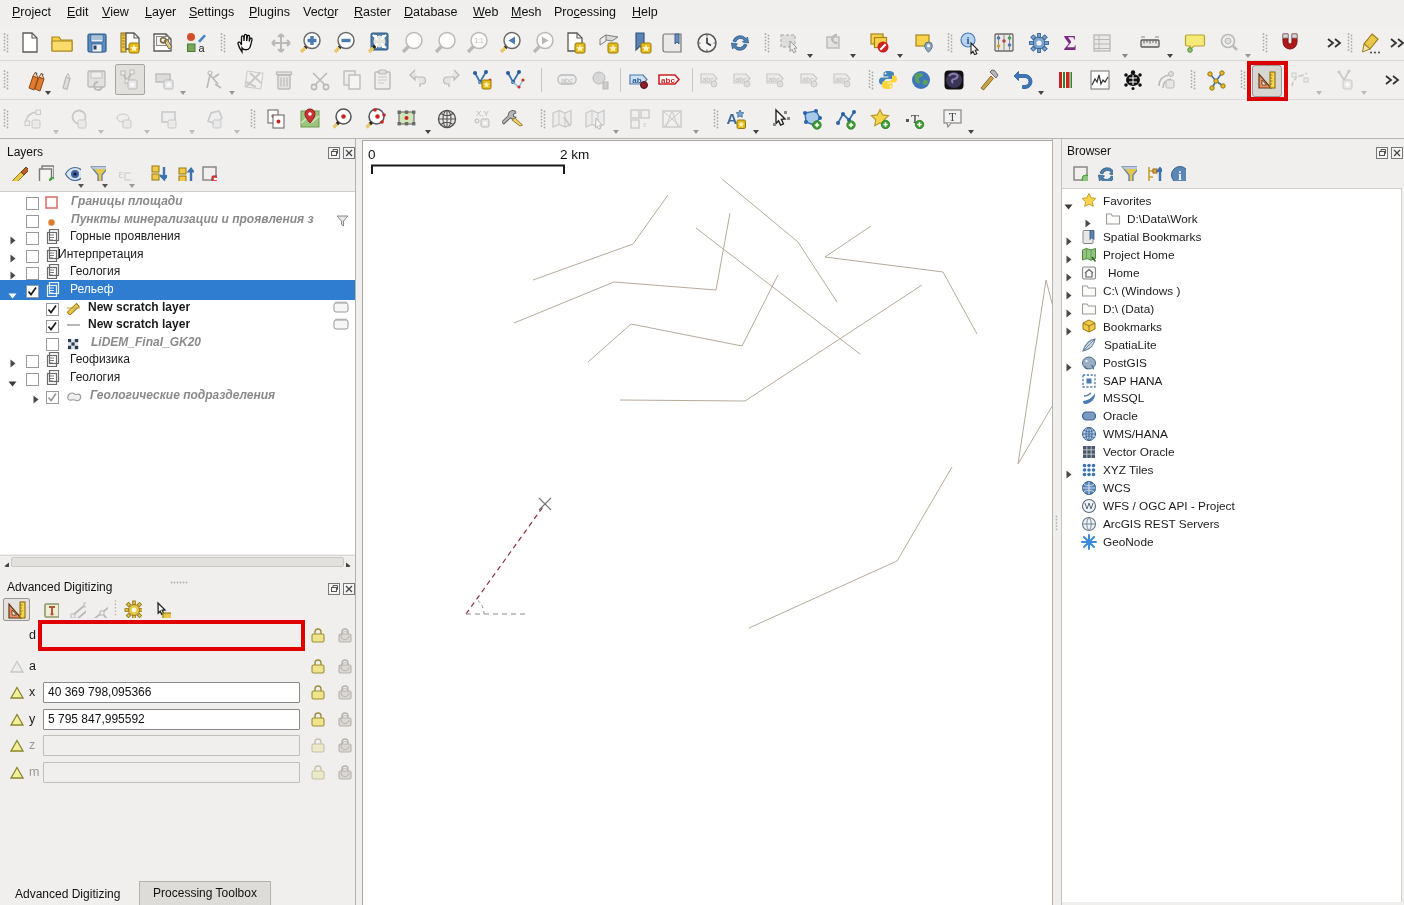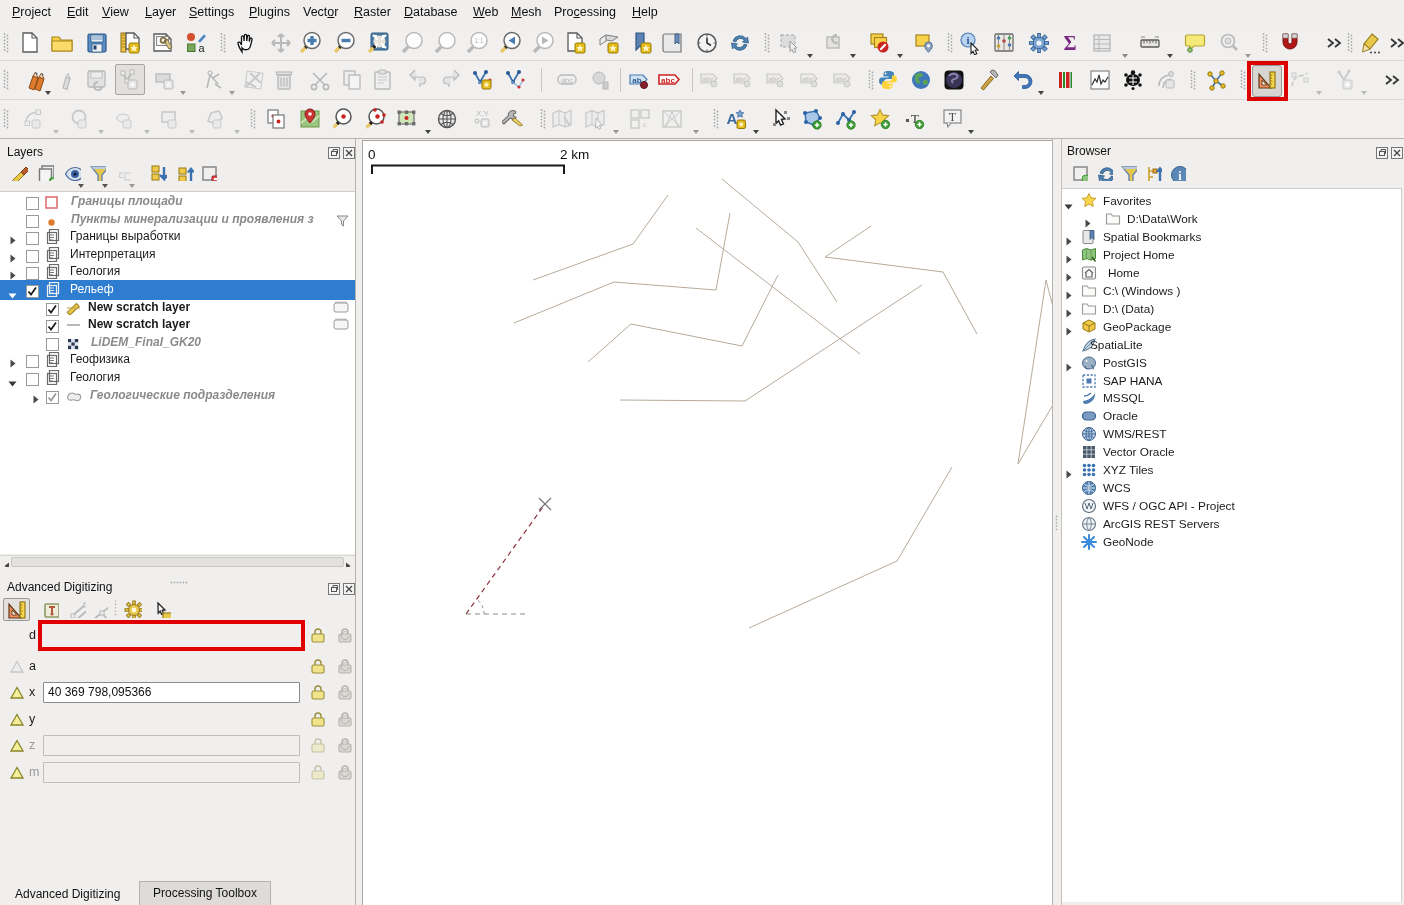--- a/index.html
+++ b/index.html
@@ -935,33 +935,33 @@
             <path d="M1.5 0.5 L6.5 4.5 1.5 8.5 z" fill="#4a4a4a"></path>
           </svg></div>
 <div class="ic" style="left:26px;top:92.2px;width:13px;height:13px"><svg width="13" height="13" viewBox="0 0 13 13" style="">
             <rect x="0.5" y="0.5" width="12" height="12" fill="#fff" stroke="#9a9a9a"></rect>
           </svg></div>
 <div class="ic" style="left:46px;top:90.2px;width:15px;height:15px"><svg width="15" height="15" viewBox="0 0 15 15" style="">
             <rect x="3.5" y="0.5" width="9" height="11" fill="none" stroke="#6a6a6a" stroke-width="1.2"></rect>
             <rect x="1.5" y="3.5" width="9" height="11" fill="none" stroke="#6a6a6a" stroke-width="1.2"></rect>
             <path d="M4 6 h4 M4 8.5 h4 M4 11 h3" stroke="#6a6a6a" stroke-width="0.9"></path>
           </svg></div>
-<div class="trow" style="left:70px;top:90.2px">Границы выработки</div>
+<div class="trow" style="left:70px;top:90.2px">Горные проявления</div>
 <div class="ic" style="left:9px;top:109.80000000000001px;width:8px;height:9px"><svg width="8" height="9" viewBox="0 0 8 9" style="">
             <path d="M1.5 0.5 L6.5 4.5 1.5 8.5 z" fill="#4a4a4a"></path>
           </svg></div>
 <div class="ic" style="left:26px;top:109.80000000000001px;width:13px;height:13px"><svg width="13" height="13" viewBox="0 0 13 13" style="">
             <rect x="0.5" y="0.5" width="12" height="12" fill="#fff" stroke="#9a9a9a"></rect>
           </svg></div>
 <div class="ic" style="left:46px;top:107.80000000000001px;width:15px;height:15px"><svg width="15" height="15" viewBox="0 0 15 15" style="">
             <rect x="3.5" y="0.5" width="9" height="11" fill="none" stroke="#6a6a6a" stroke-width="1.2"></rect>
             <rect x="1.5" y="3.5" width="9" height="11" fill="none" stroke="#6a6a6a" stroke-width="1.2"></rect>
             <path d="M4 6 h4 M4 8.5 h4 M4 11 h3" stroke="#6a6a6a" stroke-width="0.9"></path>
           </svg></div>
-<div class="trow" style="left:70px;top:107.80000000000001px">Интерпретация</div>
+<div class="trow" style="left:58px;top:107.80000000000001px">Интерпретация</div>
 <div class="ic" style="left:9px;top:127.4px;width:8px;height:9px"><svg width="8" height="9" viewBox="0 0 8 9" style="">
             <path d="M1.5 0.5 L6.5 4.5 1.5 8.5 z" fill="#4a4a4a"></path>
           </svg></div>
 <div class="ic" style="left:26px;top:127.4px;width:13px;height:13px"><svg width="13" height="13" viewBox="0 0 13 13" style="">
             <rect x="0.5" y="0.5" width="12" height="12" fill="#fff" stroke="#9a9a9a"></rect>
           </svg></div>
 <div class="ic" style="left:46px;top:125.4px;width:15px;height:15px"><svg width="15" height="15" viewBox="0 0 15 15" style="">
             <rect x="3.5" y="0.5" width="9" height="11" fill="none" stroke="#6a6a6a" stroke-width="1.2"></rect>
             <rect x="1.5" y="3.5" width="9" height="11" fill="none" stroke="#6a6a6a" stroke-width="1.2"></rect>
             <path d="M4 6 h4 M4 8.5 h4 M4 11 h3" stroke="#6a6a6a" stroke-width="0.9"></path>
@@ -1166,20 +1166,21 @@
           </svg></div>
 <div class="ic" style="left:337px;top:545px;width:16px;height:16px"><svg width="16" height="16" viewBox="0 0 16 16" style="">
             <rect x="2" y="7" width="12" height="8" rx="1.5" fill="#dbd8d3" stroke="#b5b2ad" stroke-width="1.1"></rect>
             <path d="M5 7 v-2 a3 3 0 0 1 6 0 v2" fill="none" stroke="#b5b2ad" stroke-width="1.4"></path>
             <path d="M12 9 a4 4 0 1 1 -1 -3" fill="none" stroke="#b5b2ad" stroke-width="1"></path>
           </svg></div>
 <div class="ic" style="left:10px;top:573px;width:14px;height:13px"><svg width="14" height="13" viewBox="0 0 14 13" style="">
             <path d="M7 1.5 L13 12 H1 z" fill="#f3ef9a" stroke="#8a862a" stroke-width="1.3"></path>
           </svg></div>
 <div class="abs" style="left:29px;top:573px;font-size:12.5px;color:#1a1a1a">y</div>
+<div class="abs" style="left:43px;top:570px;width:257px;height:21px;background:#fff;border:1px solid #8a8a8a;border-radius:1px;font-size:12px;color:#111;line-height:19px;padding-left:4px">5 795 847,995592</div>
 <div class="ic" style="left:310px;top:572px;width:16px;height:16px"><svg width="16" height="16" viewBox="0 0 16 16" style="">
             <rect x="2" y="7" width="12" height="8" rx="1.5" fill="#f0e38a" stroke="#9a8f3a" stroke-width="1.1"></rect>
             <path d="M5 7 v-2 a3 3 0 0 1 6 0 v2" fill="none" stroke="#9a8f3a" stroke-width="1.4"></path>
           </svg></div>
 <div class="ic" style="left:337px;top:572px;width:16px;height:16px"><svg width="16" height="16" viewBox="0 0 16 16" style="">
             <rect x="2" y="7" width="12" height="8" rx="1.5" fill="#dbd8d3" stroke="#b5b2ad" stroke-width="1.1"></rect>
             <path d="M5 7 v-2 a3 3 0 0 1 6 0 v2" fill="none" stroke="#b5b2ad" stroke-width="1.4"></path>
             <path d="M12 9 a4 4 0 1 1 -1 -3" fill="none" stroke="#b5b2ad" stroke-width="1"></path>
           </svg></div>
 <div class="ic" style="left:10px;top:599px;width:14px;height:13px"><svg width="14" height="13" viewBox="0 0 14 13" style="">
@@ -1332,26 +1333,26 @@
             <path d="M1.5 3 h4.5 l1.5 2 h7 v8 h-13 z" fill="#fbfbf9" stroke="#9a9a9a" stroke-width="1.1"></path>
           </svg></div>
 <div class="brow" style="left:41px;top:162.7px">D:\ (Data)</div>
 <div class="ic" style="left:3px;top:182.64999999999998px;width:8px;height:9px"><svg width="8" height="9" viewBox="0 0 8 9" style="">
             <path d="M1.5 0.5 L6.5 4.5 1.5 8.5 z" fill="#4a4a4a"></path>
           </svg></div>
 <div class="ic" style="left:19px;top:179.64999999999998px;width:16px;height:16px"><svg width="16" height="16" viewBox="0 0 16 16" style="">
             <path d="M8 1 l6 3 v6 l-6 3 -6-3 V4 z" fill="#f0c84a" stroke="#96790c" stroke-width="1"></path>
             <path d="M2 4 l6 3 6-3 M8 7 v6" fill="none" stroke="#96790c" stroke-width="1"></path>
           </svg></div>
-<div class="brow" style="left:41px;top:180.64999999999998px">GeoPackage</div>
+<div class="brow" style="left:41px;top:180.64999999999998px">Bookmarks</div>
 <div class="ic" style="left:19px;top:197.6px;width:16px;height:16px"><svg width="16" height="16" viewBox="0 0 16 16" style="">
             <path d="M2 14 C4 7 8 3 14 2 c-1 6-5 10-9 11 z" fill="#c8d4e0" stroke="#5a7a9a" stroke-width="1.1"></path>
             <path d="M3 13 L13 3" stroke="#5a7a9a" stroke-width="0.8"></path>
           </svg></div>
-<div class="brow" style="left:28px;top:198.6px">SpatiaLite</div>
+<div class="brow" style="left:42px;top:198.6px">SpatiaLite</div>
 <div class="ic" style="left:3px;top:218.54999999999998px;width:8px;height:9px"><svg width="8" height="9" viewBox="0 0 8 9" style="">
             <path d="M1.5 0.5 L6.5 4.5 1.5 8.5 z" fill="#4a4a4a"></path>
           </svg></div>
 <div class="ic" style="left:19px;top:215.54999999999998px;width:16px;height:16px"><svg width="16" height="16" viewBox="0 0 16 16" style="">
             <ellipse cx="8" cy="8" rx="6.5" ry="6" fill="#9ab0c4" stroke="#4a6a8a" stroke-width="1"></ellipse>
             <circle cx="5.5" cy="6" r="1" fill="#fff"></circle>
             <path d="M10 10 c2 1 3 3 2 4.5 M4 11 c0 2 1.5 3 3 2.5" fill="none" stroke="#4a6a8a" stroke-width="1.2"></path>
           </svg></div>
 <div class="brow" style="left:41px;top:216.54999999999998px">PostGIS</div>
 <div class="ic" style="left:19px;top:233.5px;width:16px;height:16px"><svg width="16" height="16" viewBox="0 0 16 16" style="">
@@ -1366,21 +1367,21 @@
 <div class="brow" style="left:41px;top:252.45px">MSSQL</div>
 <div class="ic" style="left:19px;top:269.4px;width:16px;height:16px"><svg width="16" height="16" viewBox="0 0 16 16" style="">
             <rect x="1.5" y="4" width="13" height="8" rx="4" fill="#7a9cc0" stroke="#3c6290" stroke-width="1.2"></rect>
           </svg></div>
 <div class="brow" style="left:41px;top:270.4px">Oracle</div>
 <div class="ic" style="left:19px;top:287.35px;width:16px;height:16px"><svg width="16" height="16" viewBox="0 0 16 16" style="">
             <circle cx="8" cy="8" r="6.5" fill="#b8d0e8" stroke="#3c6290" stroke-width="1"></circle>
             <path d="M1.5 8 h13 M8 1.5 v13 M3 4 c3 2.5 7 2.5 10 0 M3 12 c3-2.5 7-2.5 10 0" fill="none" stroke="#3c6290" stroke-width="0.9"></path>
             <ellipse cx="8" cy="8" rx="3" ry="6.5" fill="none" stroke="#3c6290" stroke-width="0.9"></ellipse>
           </svg></div>
-<div class="brow" style="left:41px;top:288.35px">WMS/REST</div>
+<div class="brow" style="left:41px;top:288.35px">WMS/HANA</div>
 <div class="ic" style="left:19px;top:305.29999999999995px;width:16px;height:16px"><svg width="16" height="16" viewBox="0 0 16 16" style="">
             <g fill="#4a5a6a">
               <rect x="2" y="2" width="3.6" height="3.6"></rect>
               <rect x="6.2" y="2" width="3.6" height="3.6"></rect>
               <rect x="10.4" y="2" width="3.6" height="3.6"></rect>
               <rect x="2" y="6.2" width="3.6" height="3.6"></rect>
               <rect x="6.2" y="6.2" width="3.6" height="3.6"></rect>
               <rect x="10.4" y="6.2" width="3.6" height="3.6"></rect>
               <rect x="2" y="10.4" width="3.6" height="3.6"></rect>
               <rect x="6.2" y="10.4" width="3.6" height="3.6"></rect>

